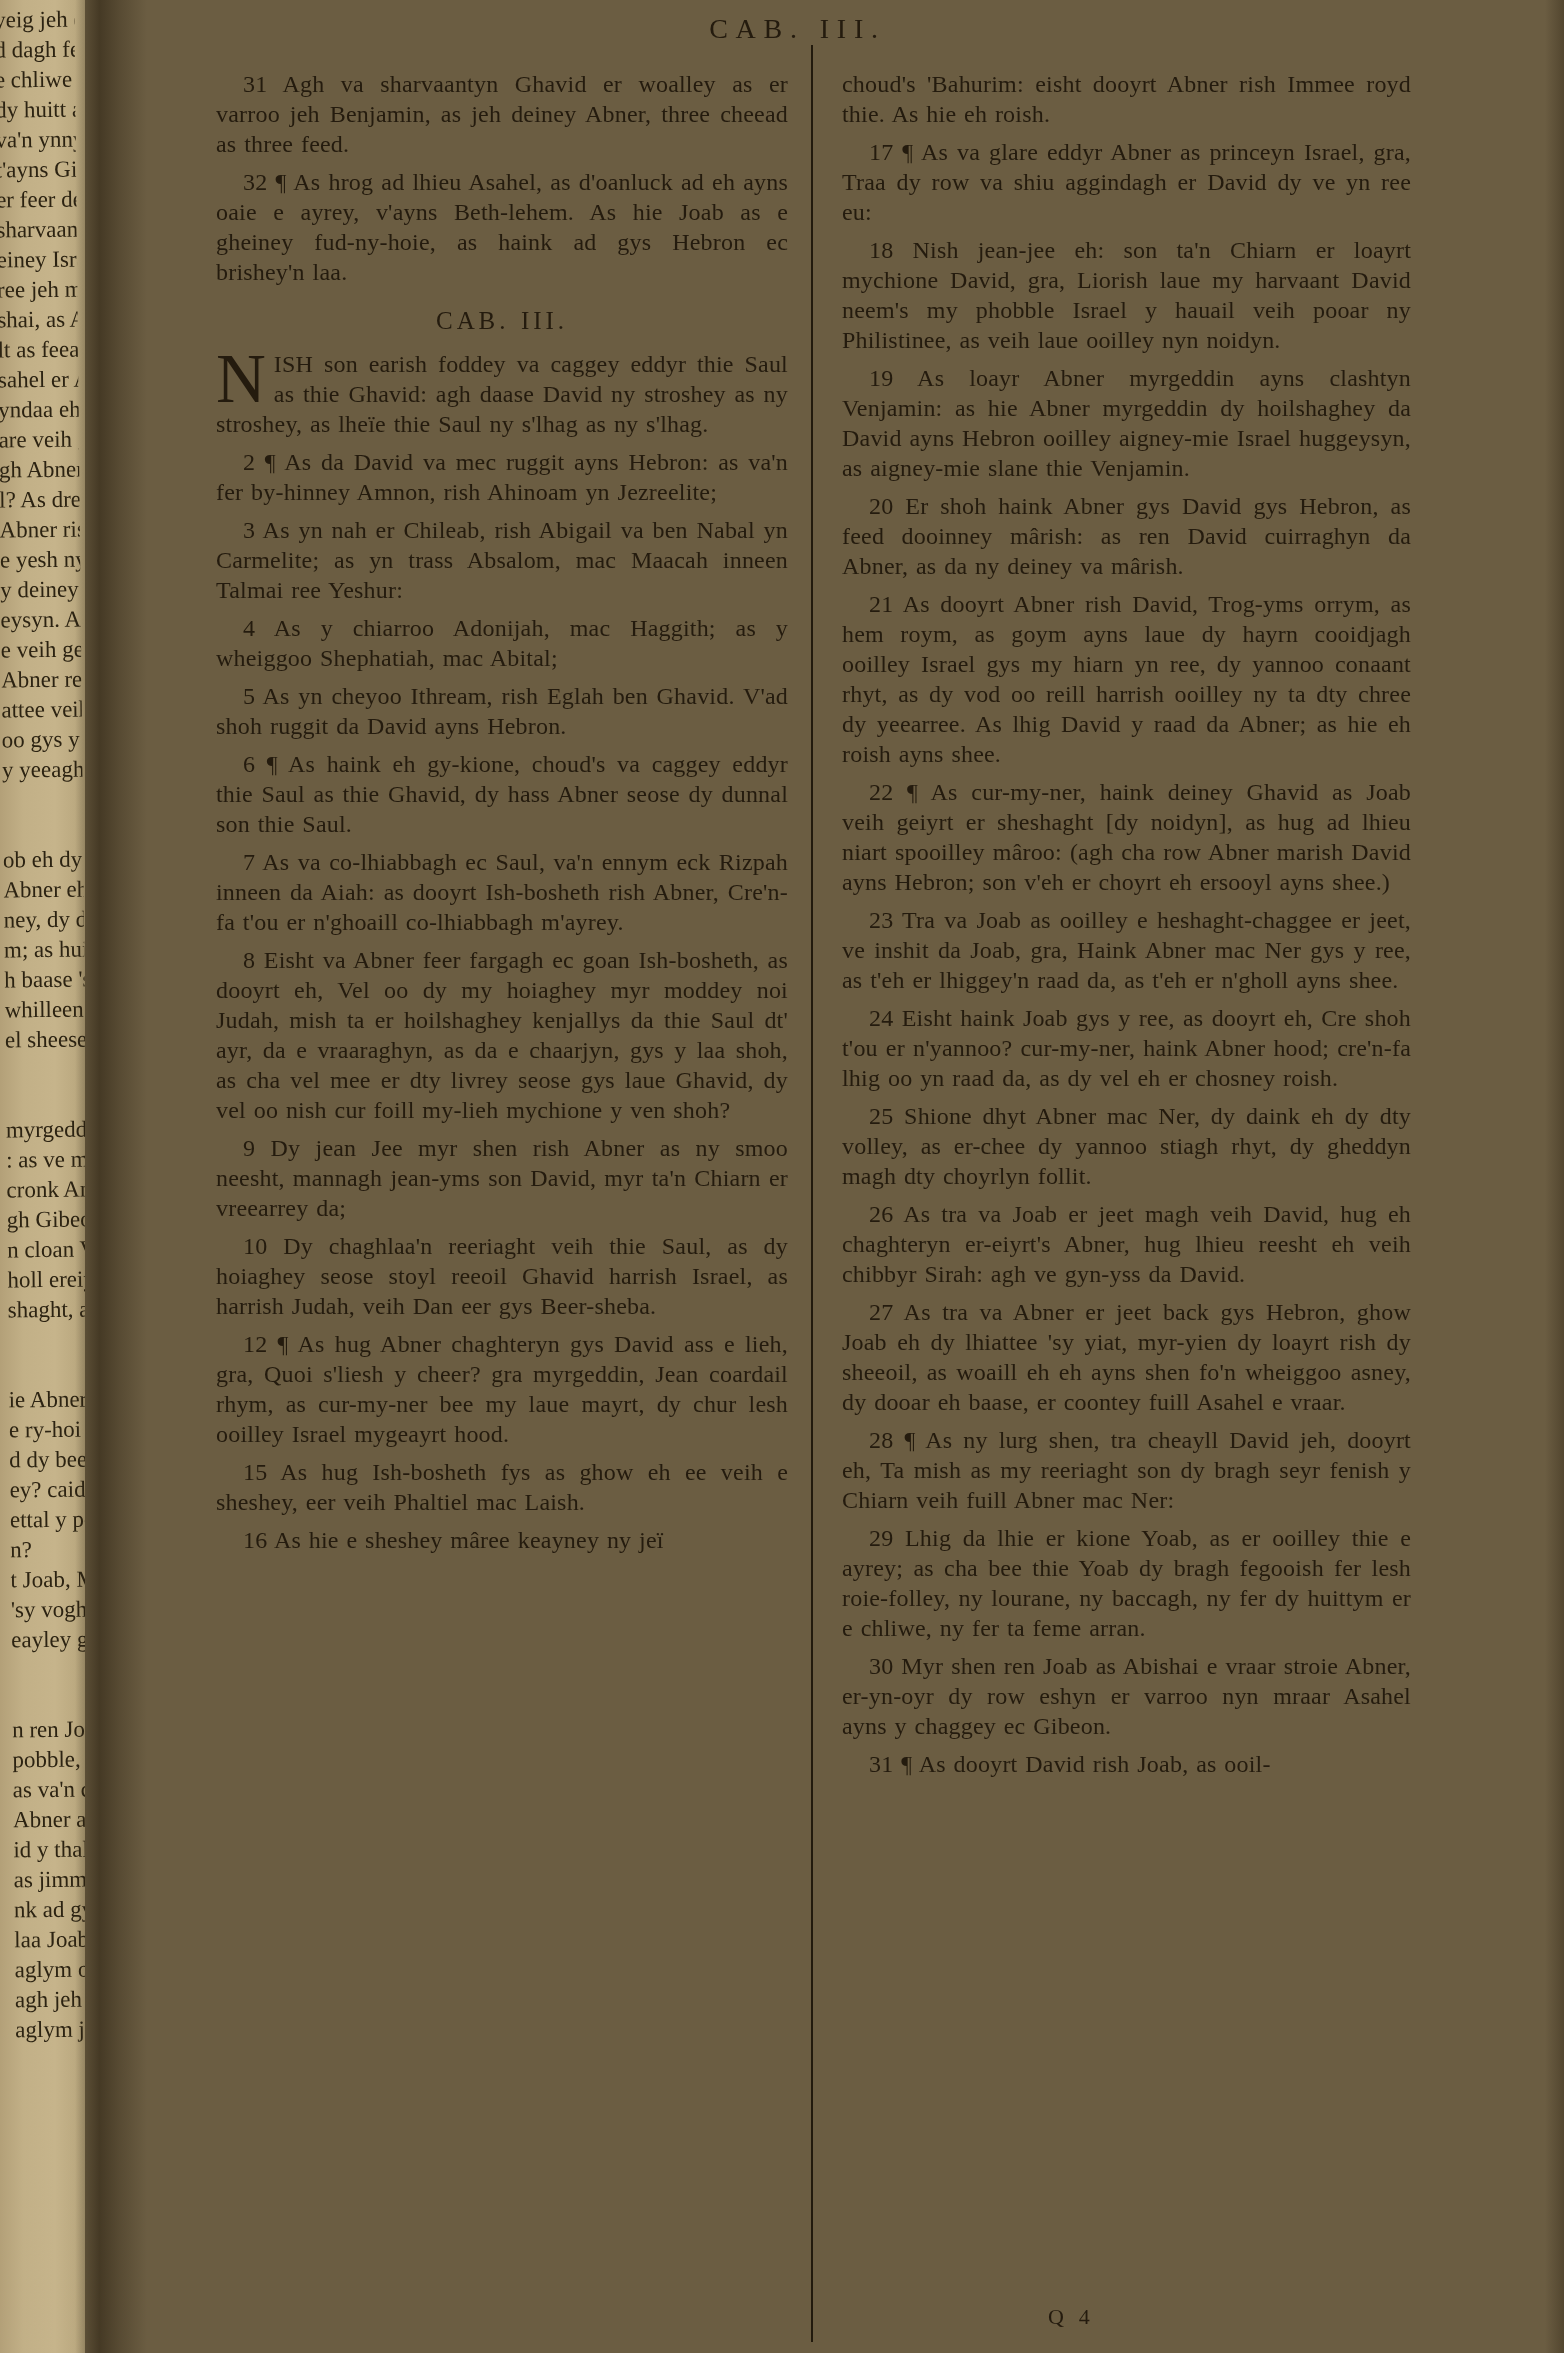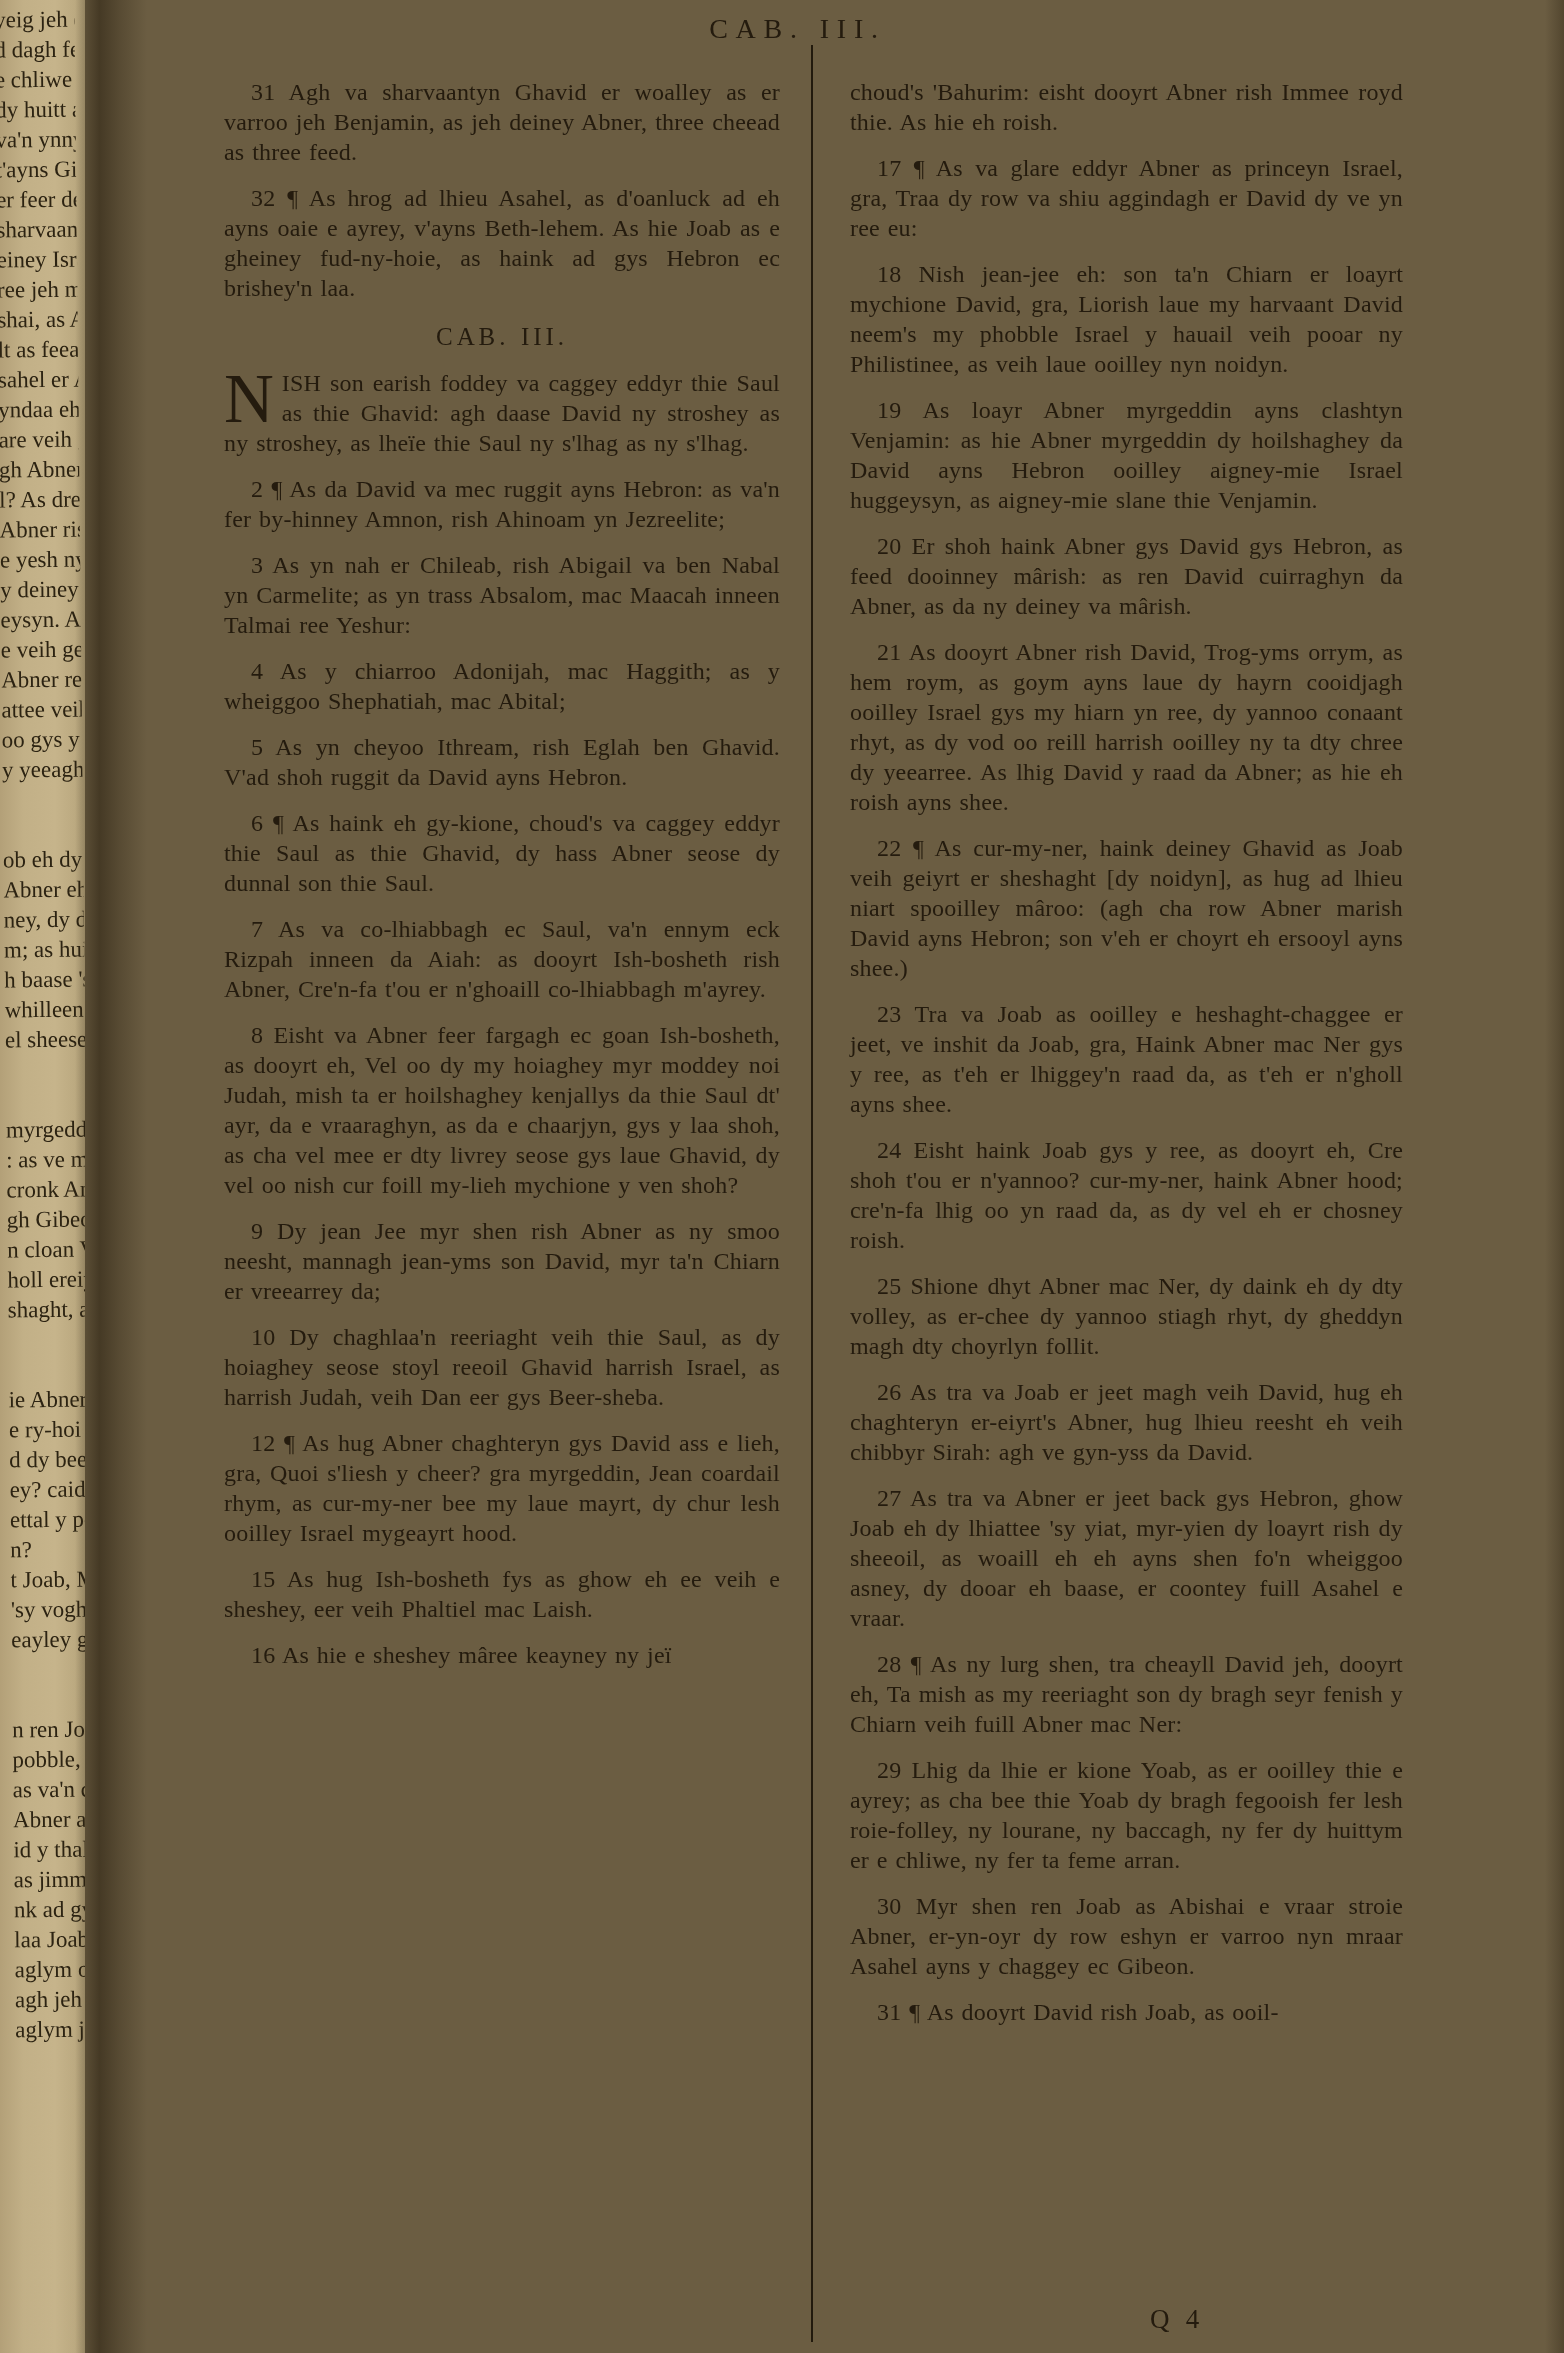--- a/index.html
+++ b/index.html
@@ -36,26 +36,26 @@
     position:absolute; top:12.5px; left:156px; width:1283px; text-align:center;
     font-size:28px; letter-spacing:7.8px; color:#241b0e;
   }
   .divider { position:absolute; left:811px; top:45px; width:2.3px; height:2297px; background:#221a0d; }
   .col {
     position:absolute; top:61px; text-align:justify; font-size:24px;
     line-height:30px; word-spacing:1.6px; letter-spacing:0.2px;
   }
   .col-left  { left:208px;  width:588px; }
   .col-right { left:834px; width:585px; }
-  .verse { margin:16px; text-indent:27px; }
+  .verse { margin:8px; text-indent:27px; }
   .verse.cont { text-indent:0;font-family:Liberation Serif, serif; }
   .verse.dc { text-indent:0; }
   .chap-head { text-align:center; margin:19px 0 12.5px; font-size:25px; letter-spacing:3.9px; }
   .dropcap { float:left; font-size:69px; line-height:52px; padding:4.7px 7.8px 0 0; }
-  .signature { position:absolute; left:1150px; top:2304px; font-size:27px; letter-spacing:4.7px; }
+  .signature { position:absolute; left:1048px; top:2304px; font-size:22px; letter-spacing:4.7px; }
 </style>
 </head>
 <body>
 
 <div class="page">
 
   <div class="edge-strip">
     <div class="edge-frags">
         <div class="frag">yeig jeh deiney</div>
         <div class="frag">d dagh fer e h</div>

